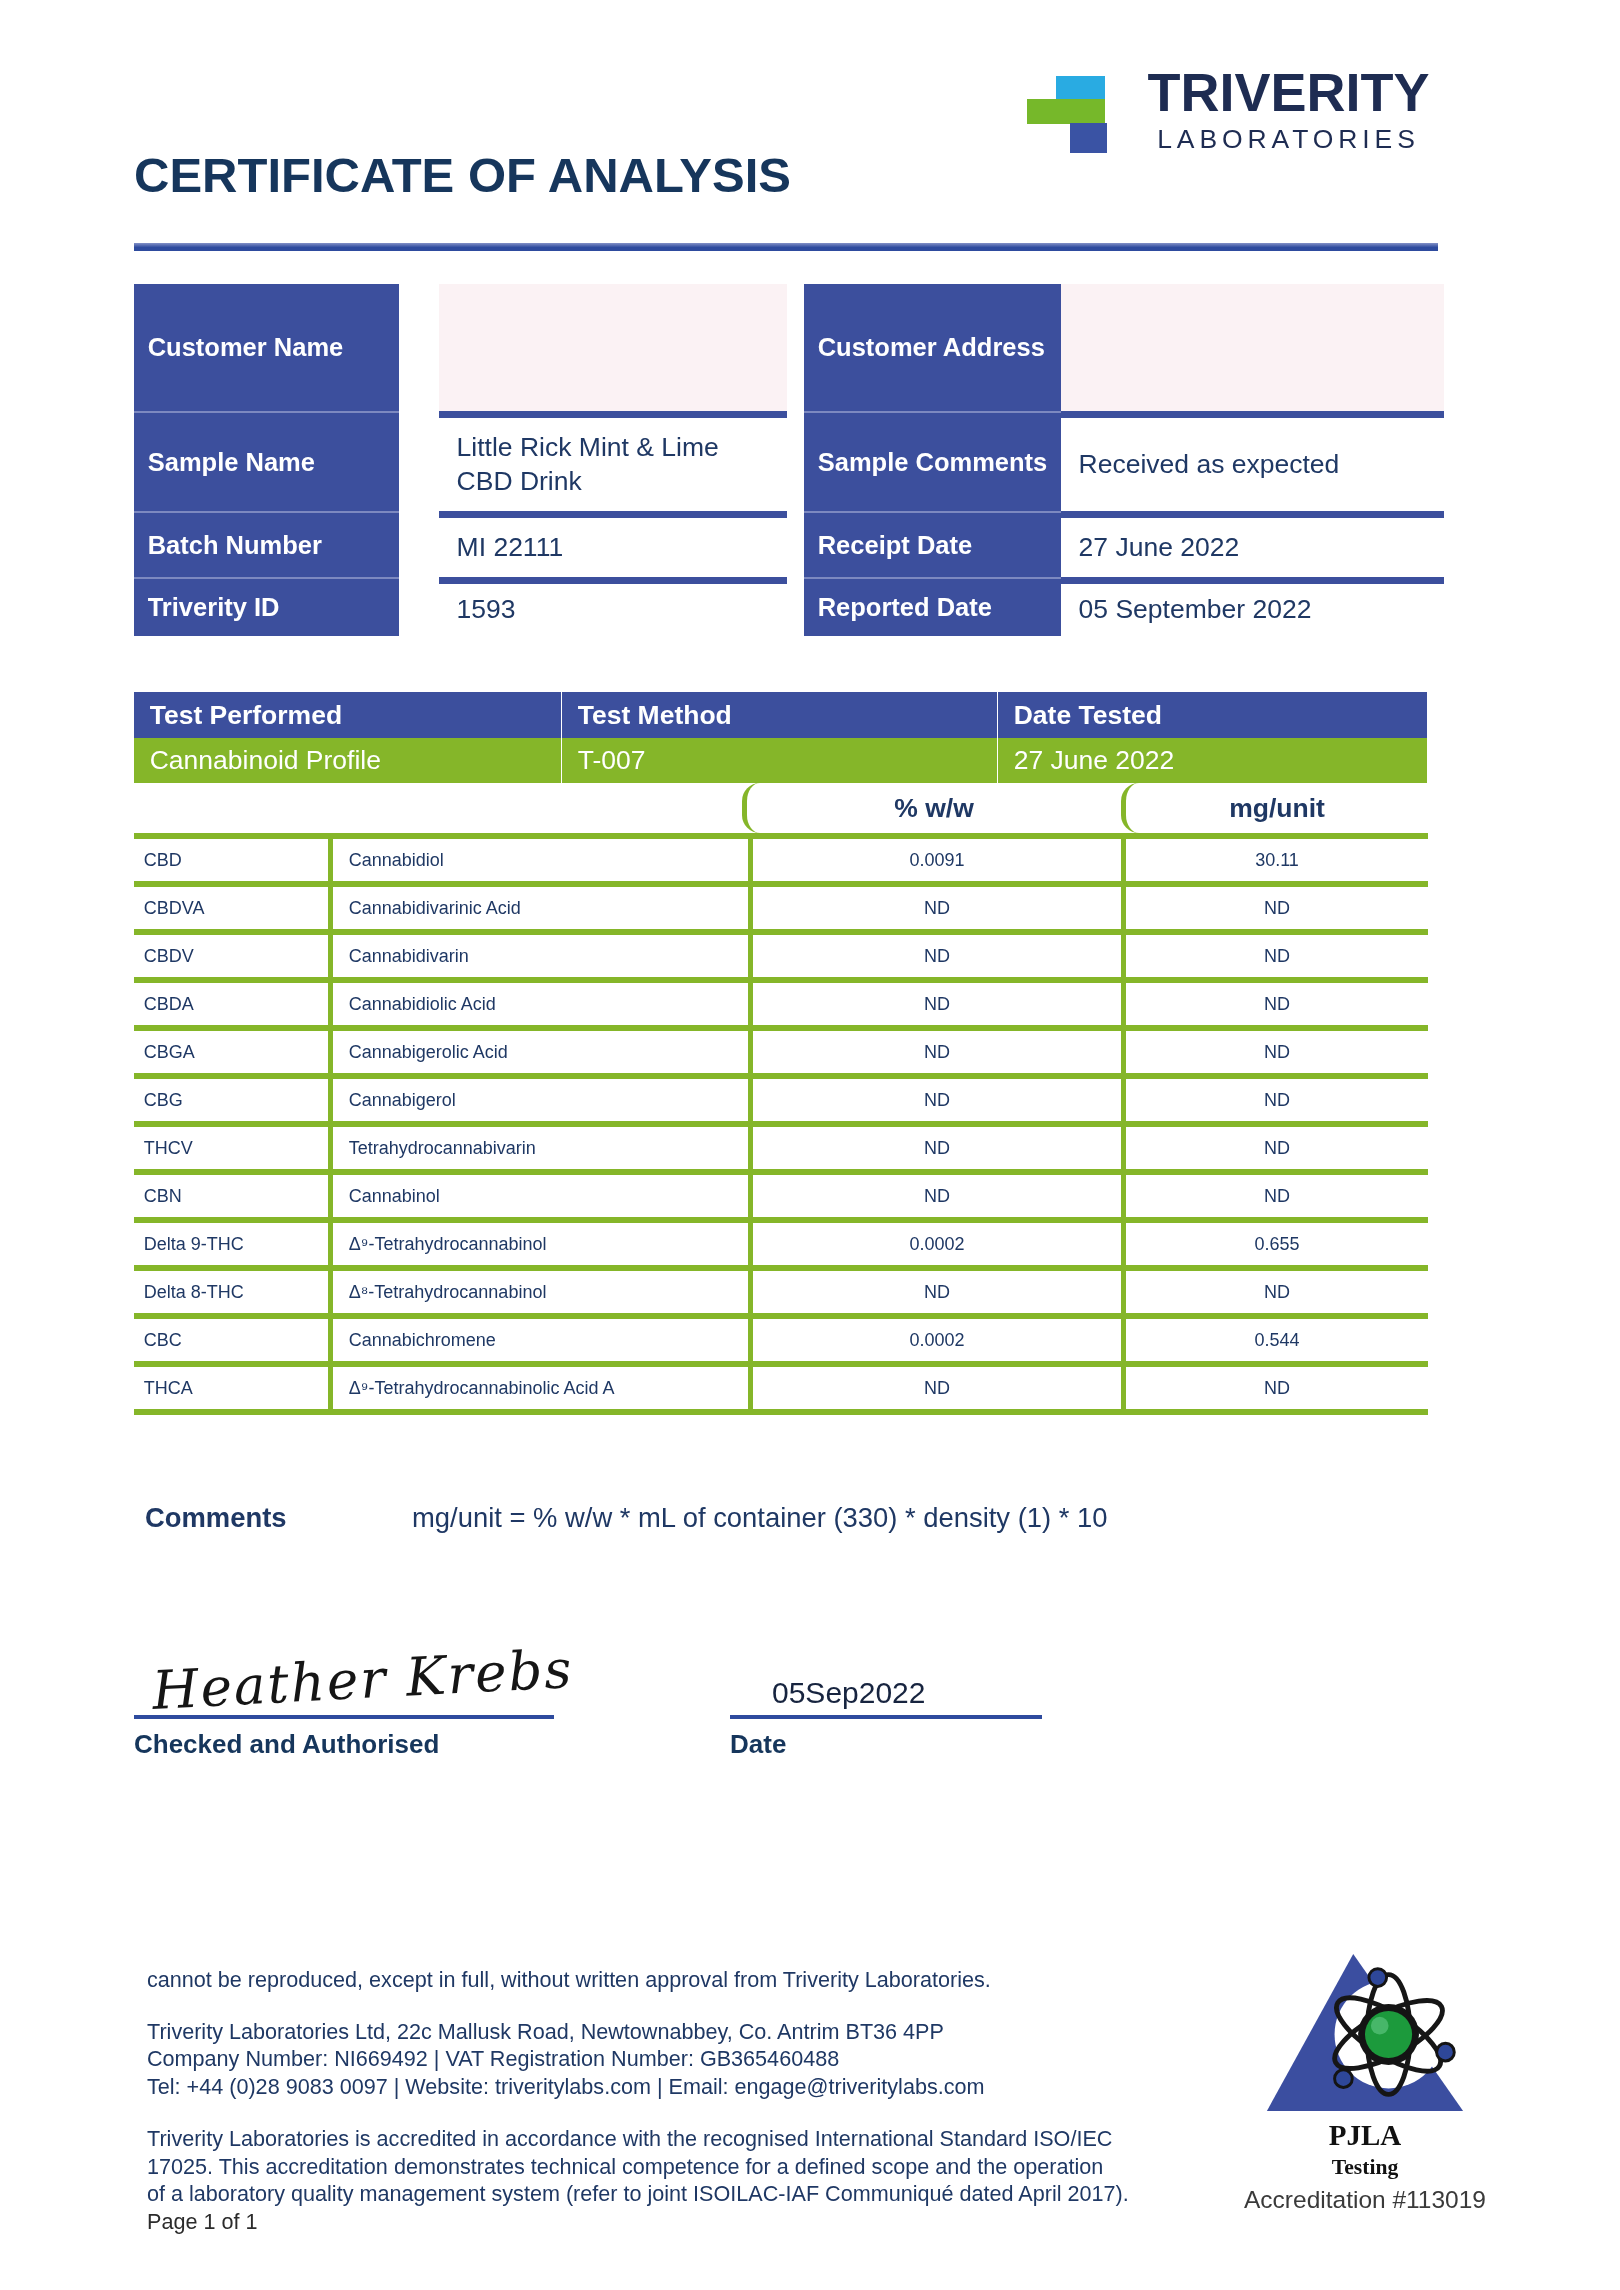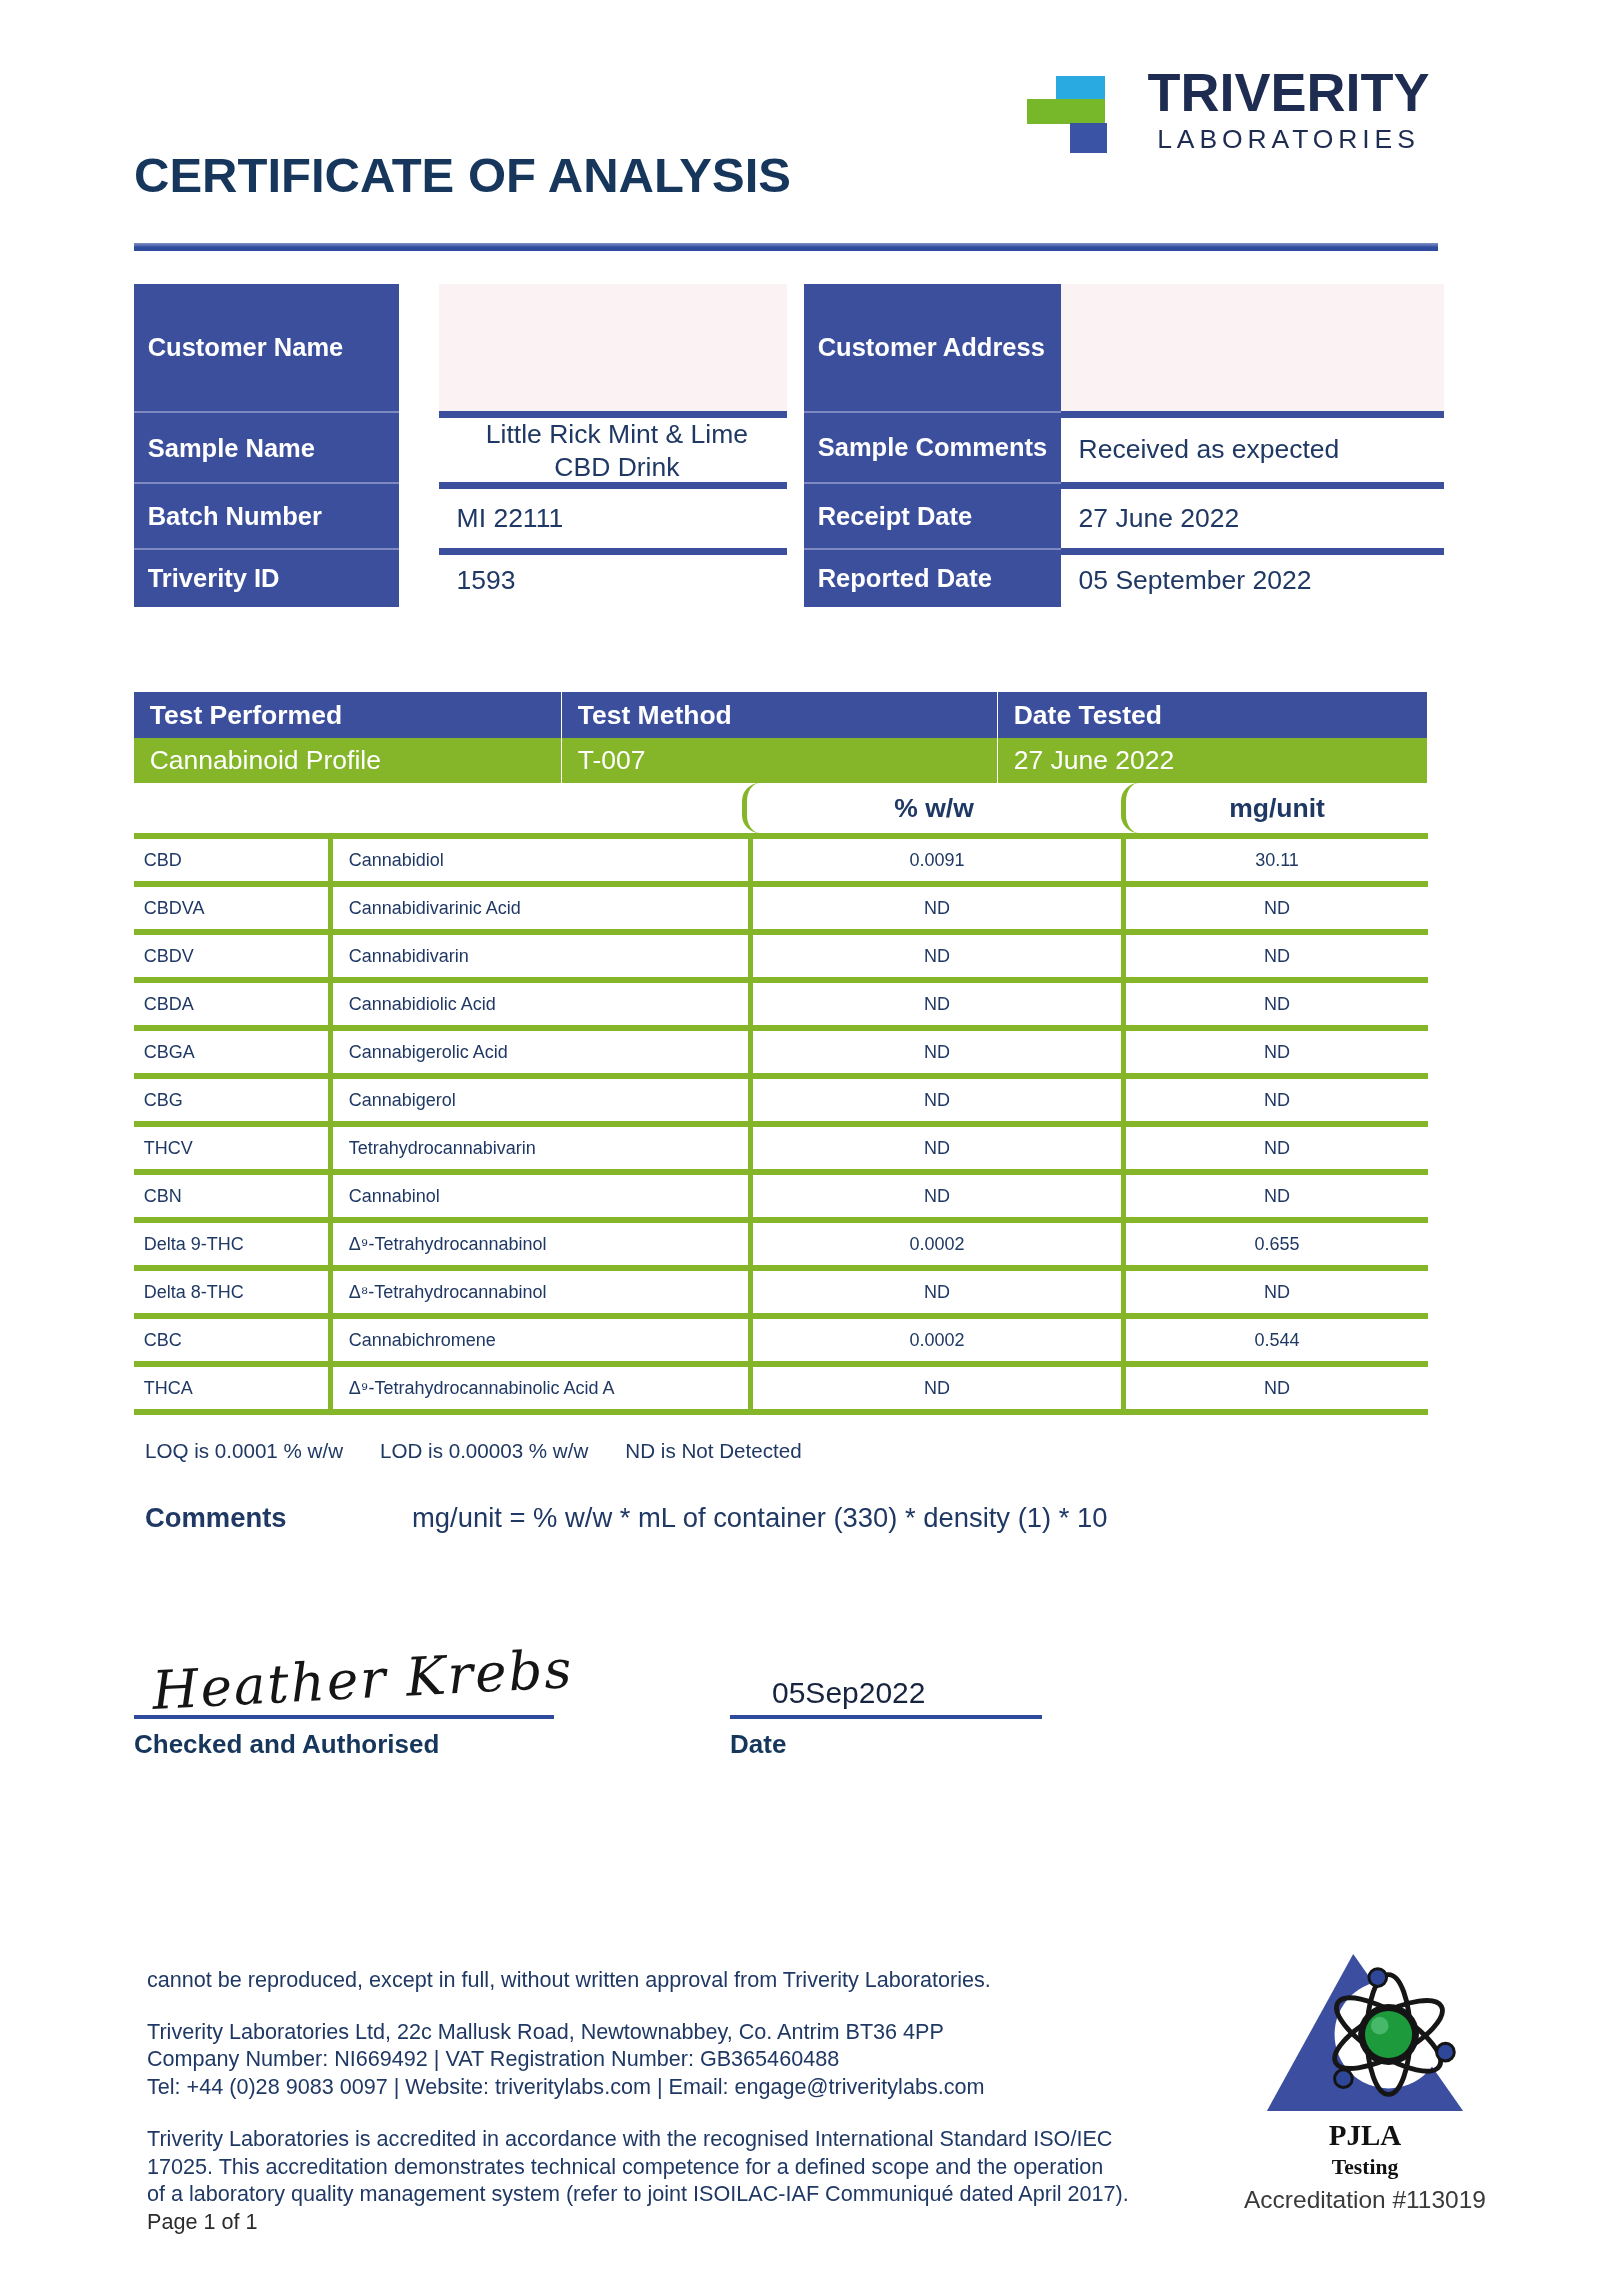--- a/index.html
+++ b/index.html
@@ -21,21 +21,21 @@
   .title{position:absolute; left:134px; top:147px; font-size:49px; font-weight:bold; color:#16365C; letter-spacing:0px; margin:0;}
   .rule{position:absolute; left:134px; top:243px; width:1304px; height:7.8px;
         background:linear-gradient(#8391C8 0%, #2E4B9E 55%, #2E4B9E 100%);}
   
   .info{position:absolute; top:284px;}
   .info-left{left:134px; width:653px;}
   .info-right{left:804px; width:640px;}
   .irow{display:grid;}
   .info-left  .irow{grid-template-columns:265px 1fr;gap:40px;}
   .info-right .irow{grid-template-columns:257px 1fr;}
-  .irow.r1{height:127px;} .irow.r2{height:71px;text-align:center;} .irow.r3{height:66px;} .irow.r4{height:59px;}
+  .irow.r1{height:127px;} .irow.r2{height:100px;} .irow.r3{height:66px;} .irow.r4{height:59px;}
   .ilabel{background:#3C4F9D; color:#ffffff; font-weight:bold; font-size:25.5px;
           display:flex; align-items:center; padding-left:13.7px; box-sizing:border-box;}
   .ivalue{background:#ffffff; color:#1F3864; font-size:26.5px;
           display:flex; align-items:center; padding-left:17.6px; padding-right:9.8px; box-sizing:border-box; line-height:1.25;}
   .irow.r2 .ilabel,.irow.r3 .ilabel,.irow.r4 .ilabel{border-top:2.9px solid #7D89C0;}
   .irow.r2 .ivalue,.irow.r3 .ivalue,.irow.r4 .ivalue{border-top:7.8px solid #3C4F9D;}
   .ivalue.pink{background:#FBF2F4;}
   
   .test{position:absolute; left:134px; top:692px; width:1294px;}
   .t-head,.t-green{display:grid; grid-template-columns:427px 435px 429px; column-gap:1px;}
@@ -225,25 +225,20 @@
       </div>
       <div class="t-row">
         <div class="c-abbr">THCA</div>
         <div class="c-name">Δ⁹-Tetrahydrocannabinolic Acid A</div>
         <div class="c-pct">ND</div>
         <div class="c-mg">ND</div>
       </div>
     </div>
   </div>
 
-  <div class="notes">
-    <span>LOQ is 0.0001 % w/w</span>
-    <span>LOD is 0.00003 % w/w</span>
-    <span>ND is Not Detected</span>
-  </div>
 
   <div class="comments">
     <div class="clabel">Comments</div>
     <div class="cvalue">mg/unit = % w/w * mL of container (330) * density (1) * 10</div>
   </div>
 
   <div class="sig-name">Heather Krebs</div>
   <div class="sig-line left"></div>
   <div class="sig-line right"></div>
   <div class="sig-date">05Sep2022</div>

